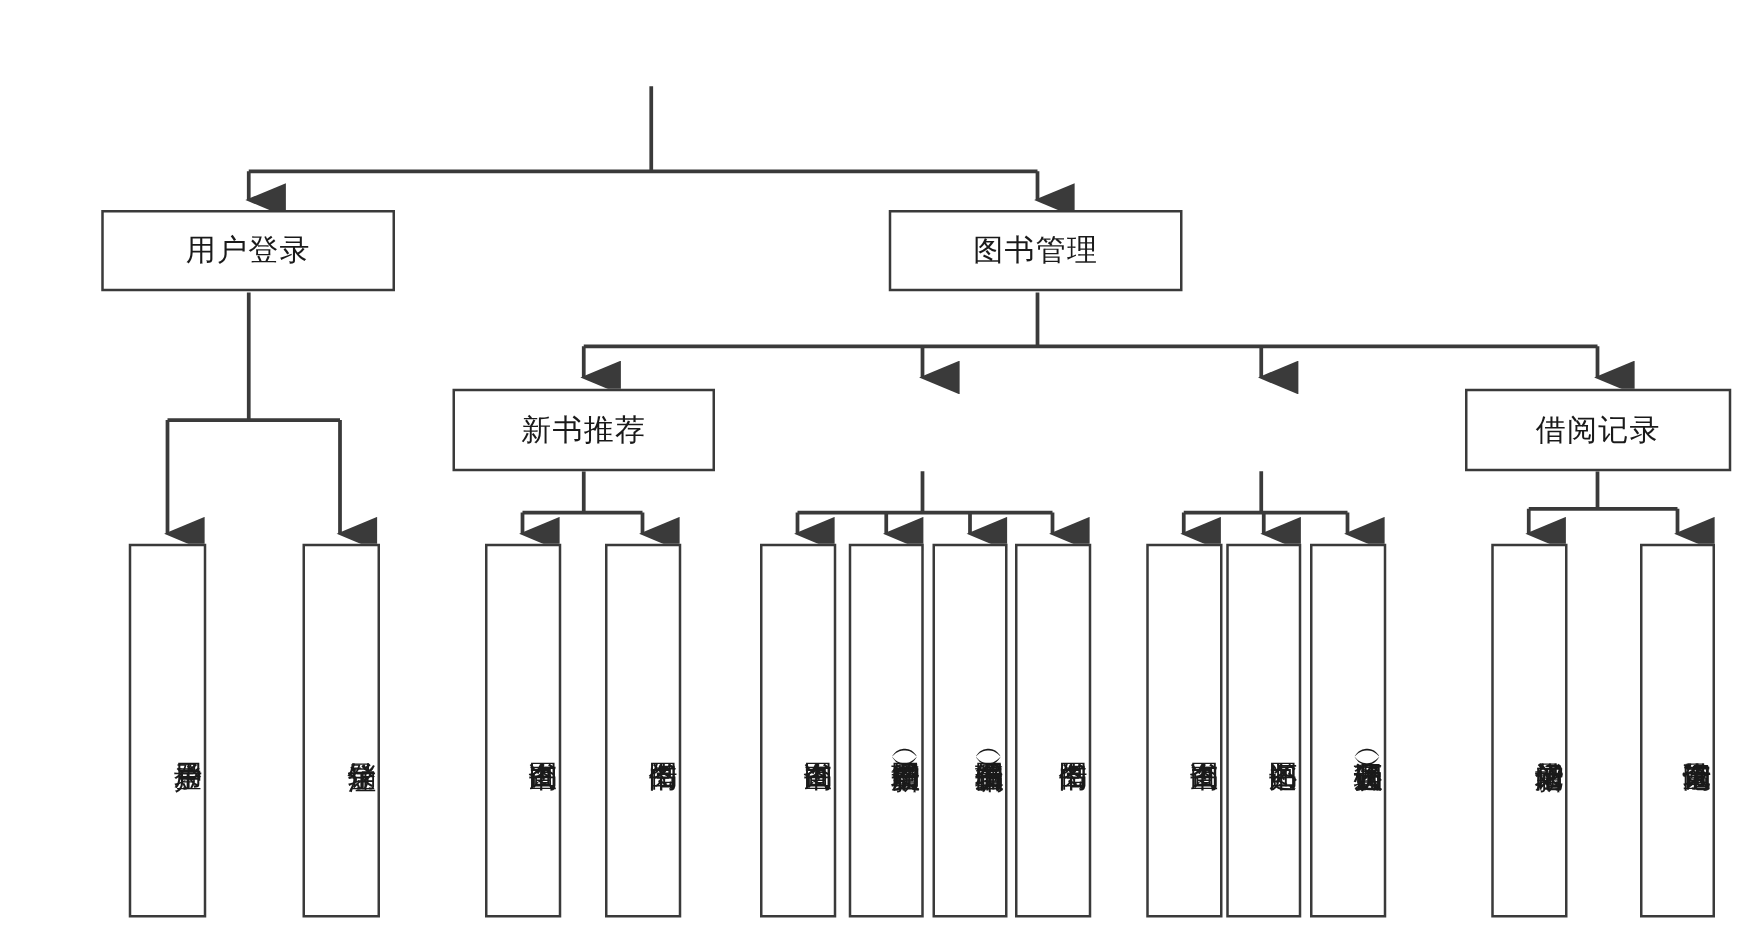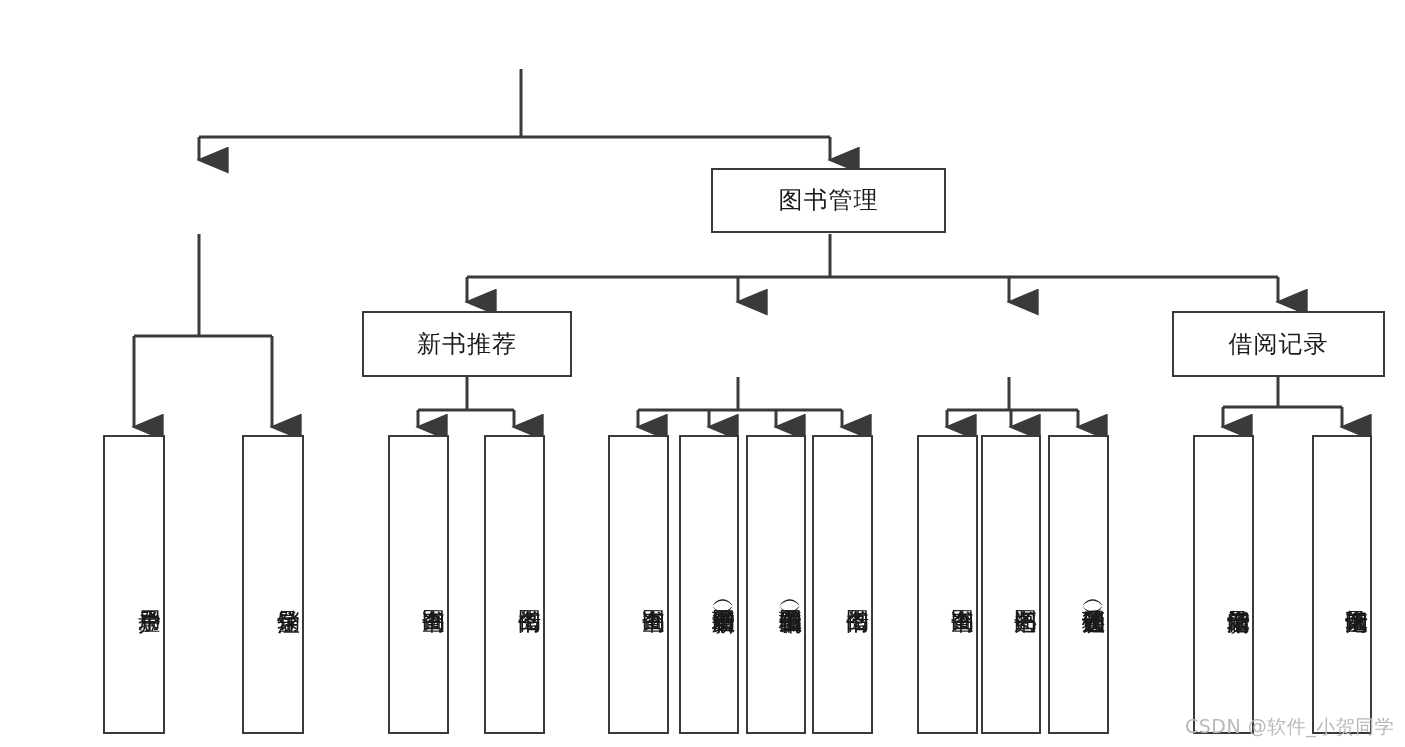--- a/index.html
+++ b/index.html
@@ -115,20 +115,21 @@
       <path d="M 1078 410 L 1078 427" marker-end="url(#arrow)"></path>
 
       <path d="M 1278 377 L 1278 407"></path>
       <path d="M 1223 407 L 1342 407"></path>
       <path d="M 1223 407 L 1223 427" marker-end="url(#arrow)"></path>
       <path d="M 1342 407 L 1342 427" marker-end="url(#arrow)"></path>
     </g>
   </svg>
 
 
+  <div class="node horizontal" style="left:81px; top:168px; width:235px; height:65px;">用户登录</div>
 
   <div class="node horizontal" style="left:711px; top:168px; width:235px; height:65px;">图书管理</div>
 
   <div class="node horizontal" style="left:362px; top:311px; width:210px; height:66px;">新书推荐</div>
 
 
 
   <div class="node horizontal" style="left:1172px; top:311px; width:213px; height:66px;">借阅记录</div>
 
   <div class="node vertical" style="left:103px; top:435px; width:62px; height:299px;">用户登录</div>
@@ -150,15 +151,14 @@
   <div class="node vertical" style="left:917px; top:435px; width:61px; height:299px;">查询图书</div>
 
   <div class="node vertical" style="left:981px; top:435px; width:60px; height:299px;">归还图书</div>
 
   <div class="node vertical" style="left:1048px; top:435px; width:61px; height:299px;">确认归还（管理员）</div>
 
   <div class="node vertical" style="left:1193px; top:435px; width:61px; height:299px;">新增借阅记录</div>
 
   <div class="node vertical" style="left:1312px; top:435px; width:60px; height:299px;">查询借阅记录</div>
 
-  <div id="watermark">CSDN @软件_小贺同学</div>
 
 </div>
 
 </body></html>

